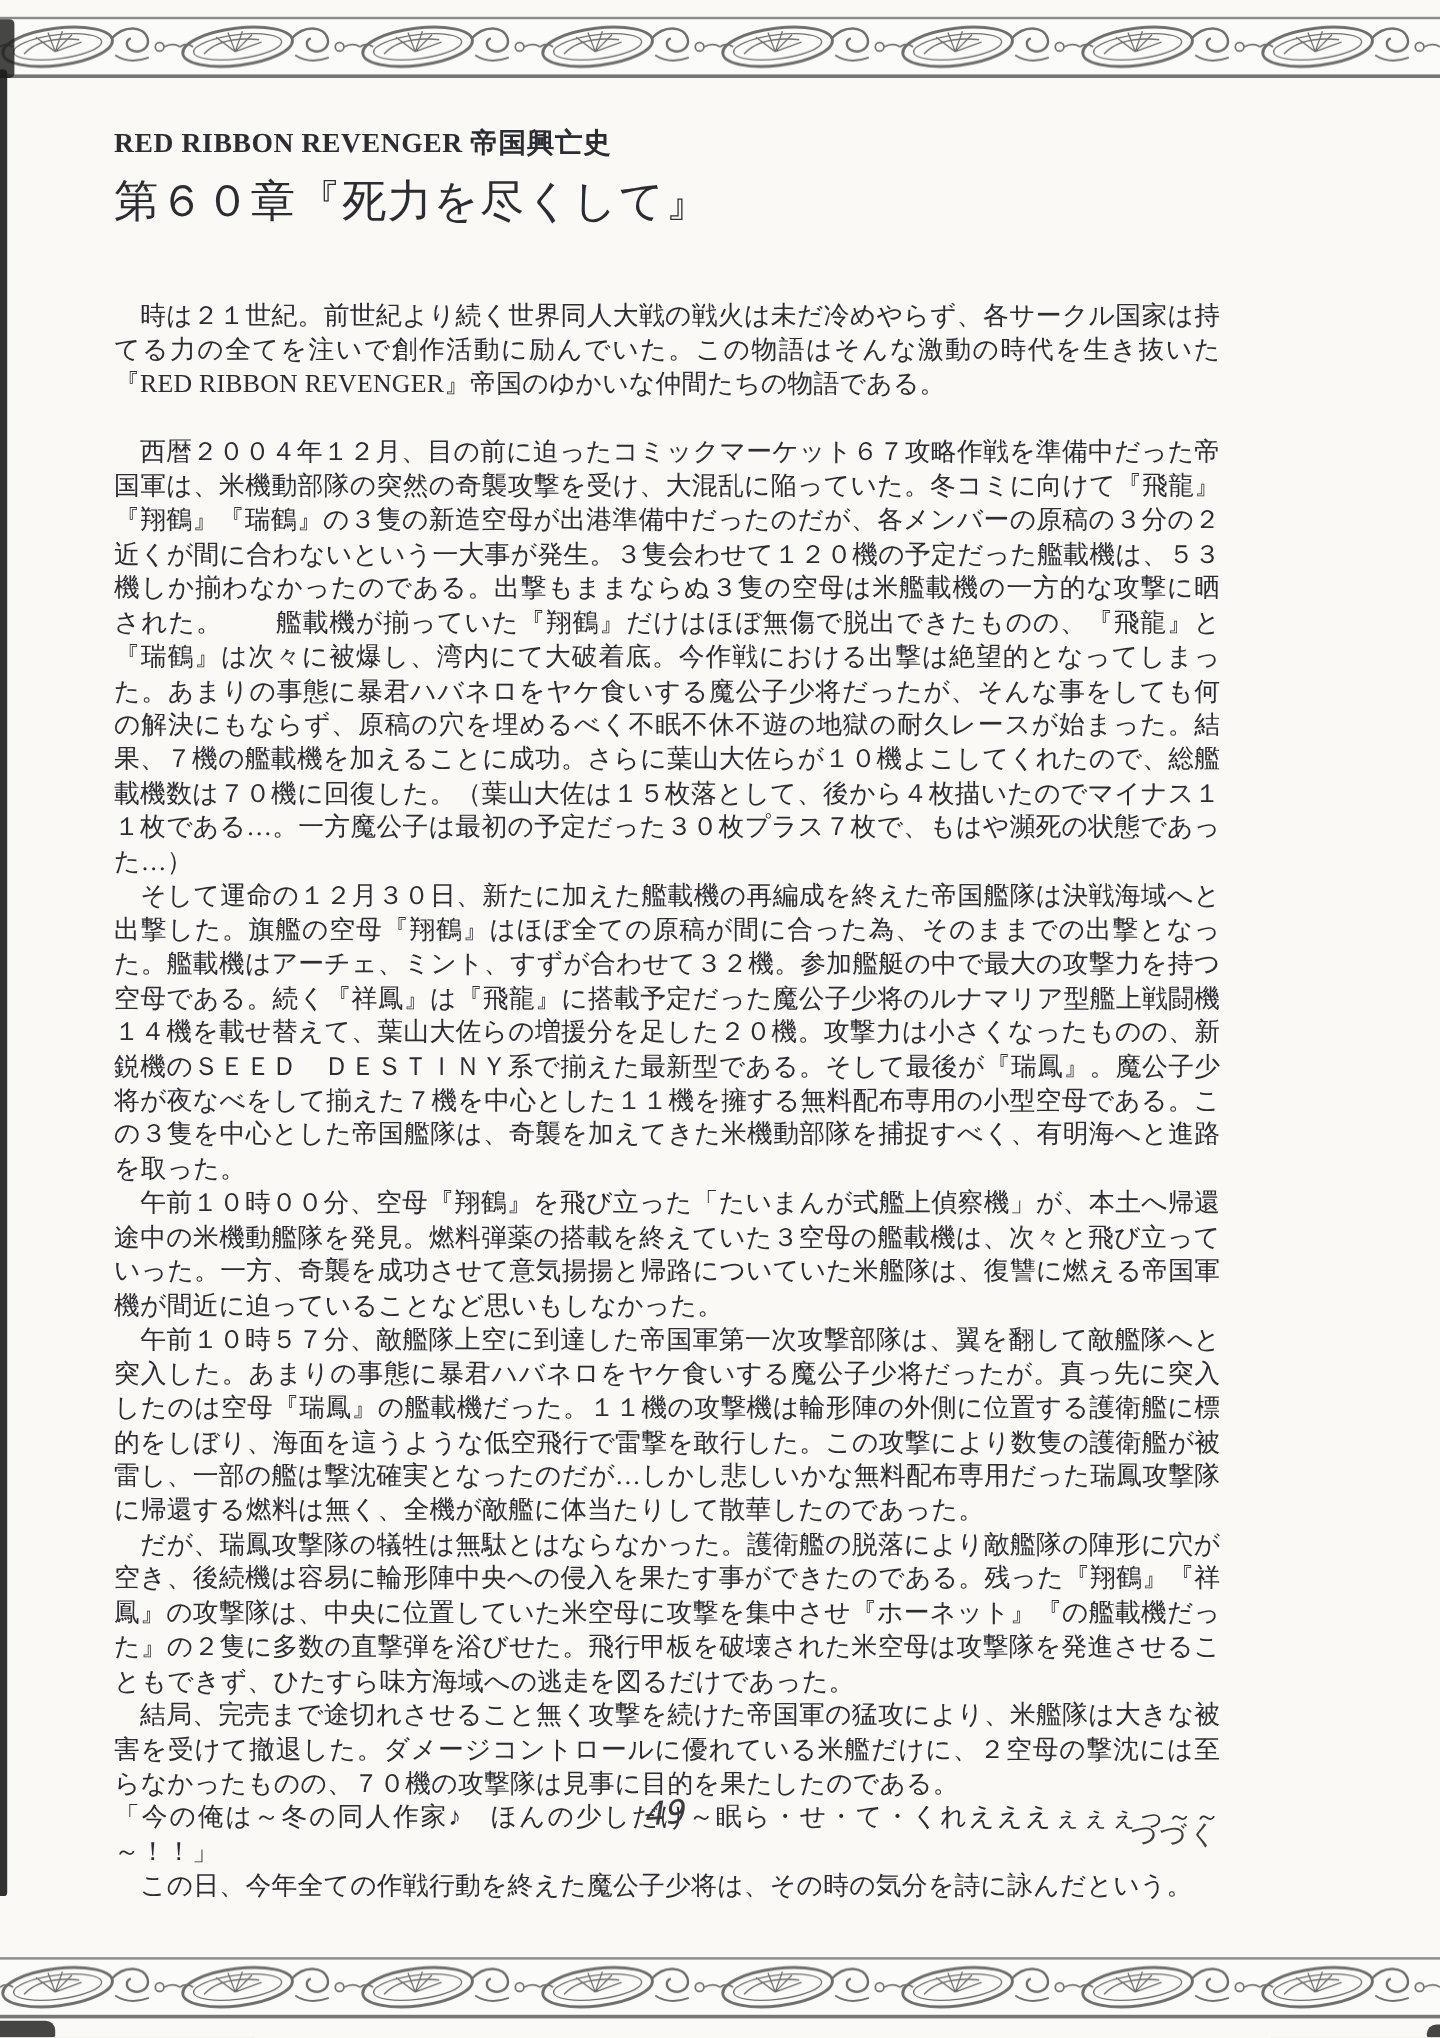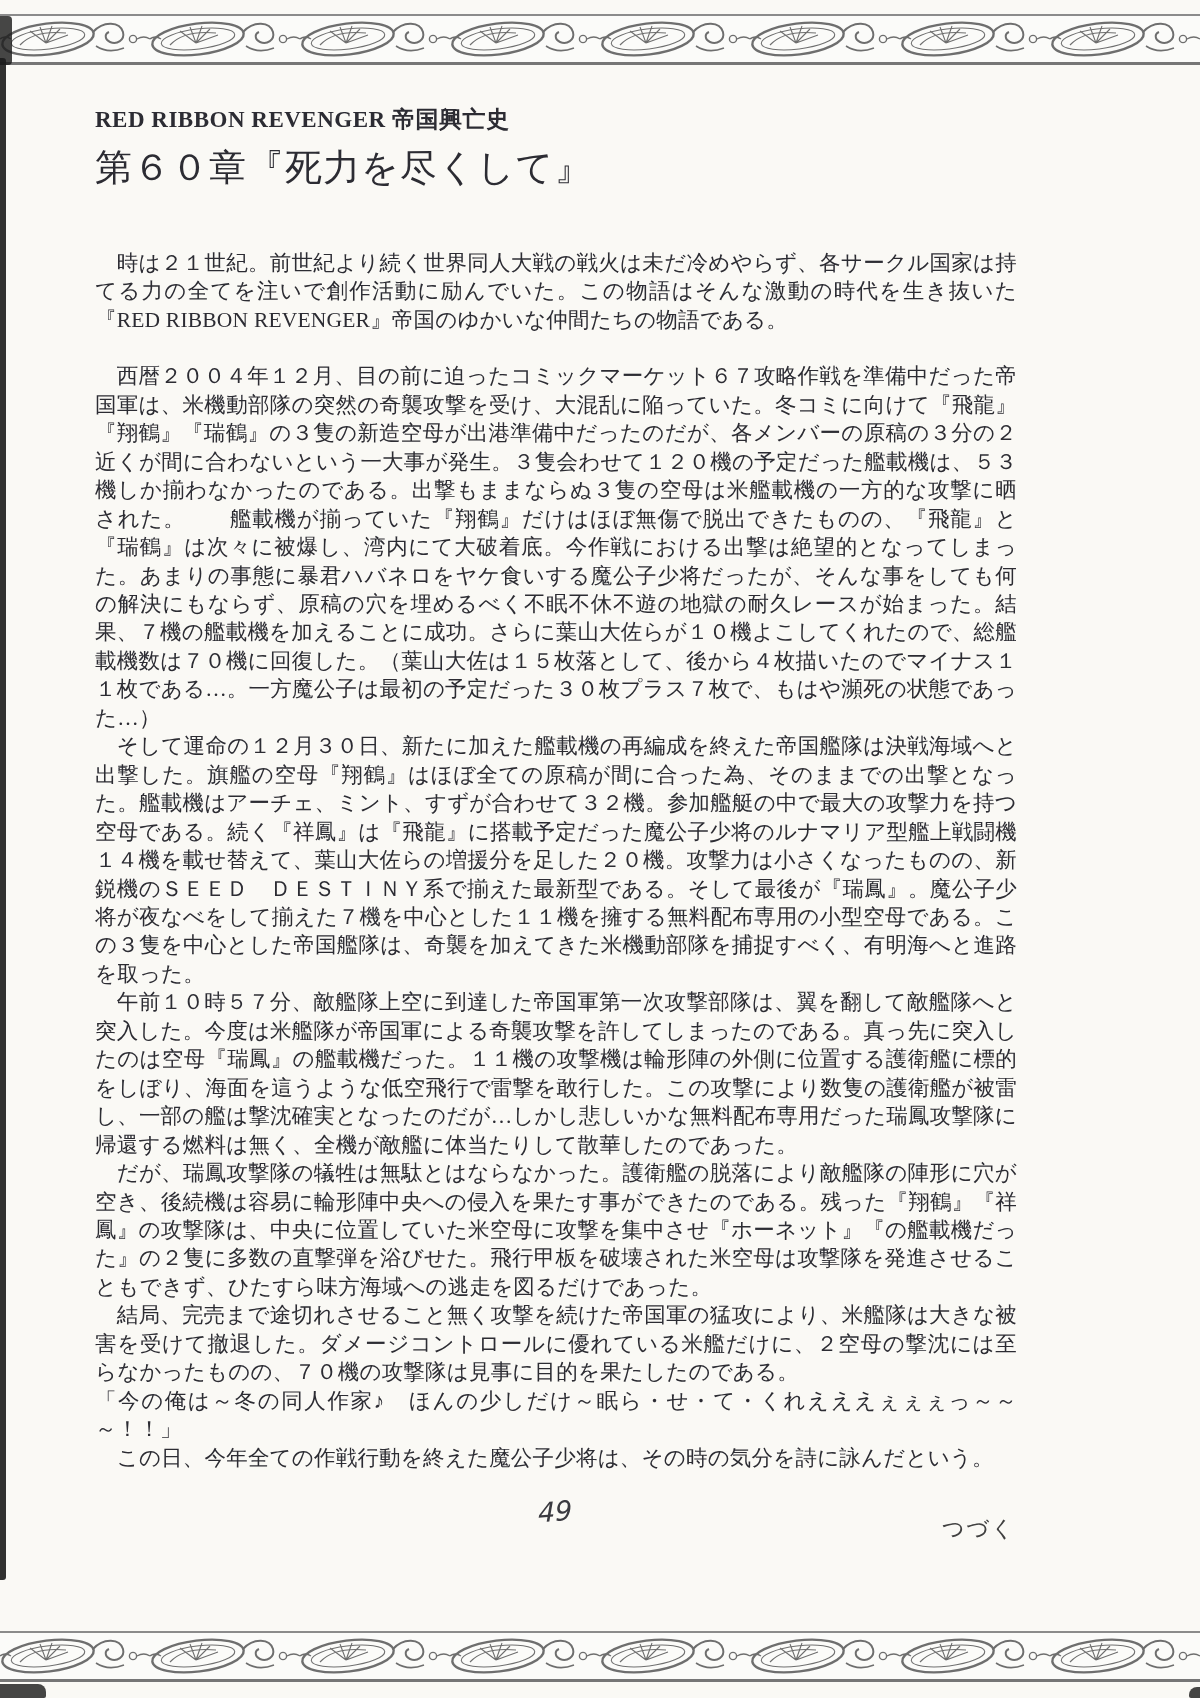--- a/index.html
+++ b/index.html
@@ -103,21 +103,22 @@
   <div class="corner-smudge br"></div>
 
   <div class="content">
     <h2 class="series-title">RED RIBBON REVENGER 帝国興亡史</h2>
     <h1 class="chapter-title">第６０章『死力を尽くして』</h1>
 
     <div class="body-text">
       <p class="gap-after">　時は２１世紀。前世紀より続く世界同人大戦の戦火は未だ冷めやらず、各サークル国家は持てる力の全てを注いで創作活動に励んでいた。この物語はそんな激動の時代を生き抜いた『RED RIBBON REVENGER』帝国のゆかいな仲間たちの物語である。</p>
       <p>　西暦２００４年１２月、目の前に迫ったコミックマーケット６７攻略作戦を準備中だった帝国軍は、米機動部隊の突然の奇襲攻撃を受け、大混乱に陥っていた。冬コミに向けて『飛龍』『翔鶴』『瑞鶴』の３隻の新造空母が出港準備中だったのだが、各メンバーの原稿の３分の２近くが間に合わないという一大事が発生。３隻会わせて１２０機の予定だった艦載機は、５３機しか揃わなかったのである。出撃もままならぬ３隻の空母は米艦載機の一方的な攻撃に晒された。　　艦載機が揃っていた『翔鶴』だけはほぼ無傷で脱出できたものの、『飛龍』と『瑞鶴』は次々に被爆し、湾内にて大破着底。今作戦における出撃は絶望的となってしまった。あまりの事態に暴君ハバネロをヤケ食いする魔公子少将だったが、そんな事をしても何の解決にもならず、原稿の穴を埋めるべく不眠不休不遊の地獄の耐久レースが始まった。結果、７機の艦載機を加えることに成功。さらに葉山大佐らが１０機よこしてくれたので、総艦載機数は７０機に回復した。（葉山大佐は１５枚落として、後から４枚描いたのでマイナス１１枚である…。一方魔公子は最初の予定だった３０枚プラス７枚で、もはや瀕死の状態であった…）</p>
       <p>　そして運命の１２月３０日、新たに加えた艦載機の再編成を終えた帝国艦隊は決戦海域へと出撃した。旗艦の空母『翔鶴』はほぼ全ての原稿が間に合った為、そのままでの出撃となった。艦載機はアーチェ、ミント、すずが合わせて３２機。参加艦艇の中で最大の攻撃力を持つ空母である。続く『祥鳳』は『飛龍』に搭載予定だった魔公子少将のルナマリア型艦上戦闘機１４機を載せ替えて、葉山大佐らの増援分を足した２０機。攻撃力は小さくなったものの、新鋭機のＳＥＥＤ　ＤＥＳＴＩＮＹ系で揃えた最新型である。そして最後が『瑞鳳』。魔公子少将が夜なべをして揃えた７機を中心とした１１機を擁する無料配布専用の小型空母である。この３隻を中心とした帝国艦隊は、奇襲を加えてきた米機動部隊を捕捉すべく、有明海へと進路を取った。</p>
-      <p>　午前１０時５７分、敵艦隊上空に到達した帝国軍第一次攻撃部隊は、翼を翻して敵艦隊へと突入した。今度は米艦隊が帝国軍による奇襲攻撃を許してしまったのである。真っ先に突入したのは空母『瑞鳳』の艦載機だった。１１機の攻撃機は輪形陣の外側に位置する護衛艦に標的をしぼり、海面を這うような低空飛行で雷撃を敢行した。この攻撃により数隻の護衛艦が被雷し、一部の艦は撃沈確実となったのだが…しかし悲しいかな無料配布専用だった瑞鳳攻撃隊に帰還する燃料は無く、全機が敵艦に体当たりして散華したのであった。</p>
+      <p>　午前１０時００分、空母『翔鶴』を飛び立った「たいまんが式艦上偵察機」が、本土へ帰還途中の米機動艦隊を発見。燃料弾薬の搭載を終えていた３空母の艦載機は、次々と飛び立っていった。一方、奇襲を成功させて意気揚揚と帰路についていた米艦隊は、復讐に燃える帝国軍機が間近に迫っていることなど思いもしなかった。</p>
+      <p>　午前１０時５７分、敵艦隊上空に到達した帝国軍第一次攻撃部隊は、翼を翻して敵艦隊へと突入した。あまりの事態に暴君ハバネロをヤケ食いする魔公子少将だったが。真っ先に突入したのは空母『瑞鳳』の艦載機だった。１１機の攻撃機は輪形陣の外側に位置する護衛艦に標的をしぼり、海面を這うような低空飛行で雷撃を敢行した。この攻撃により数隻の護衛艦が被雷し、一部の艦は撃沈確実となったのだが…しかし悲しいかな無料配布専用だった瑞鳳攻撃隊に帰還する燃料は無く、全機が敵艦に体当たりして散華したのであった。</p>
       <p>　だが、瑞鳳攻撃隊の犠牲は無駄とはならなかった。護衛艦の脱落により敵艦隊の陣形に穴が空き、後続機は容易に輪形陣中央への侵入を果たす事ができたのである。残った『翔鶴』『祥鳳』の攻撃隊は、中央に位置していた米空母に攻撃を集中させ『ホーネット』『の艦載機だった』の２隻に多数の直撃弾を浴びせた。飛行甲板を破壊された米空母は攻撃隊を発進させることもできず、ひたすら味方海域への逃走を図るだけであった。</p>
       <p>　結局、完売まで途切れさせること無く攻撃を続けた帝国軍の猛攻により、米艦隊は大きな被害を受けて撤退した。ダメージコントロールに優れている米艦だけに、２空母の撃沈には至らなかったものの、７０機の攻撃隊は見事に目的を果たしたのである。</p>
       <p>「今の俺は～冬の同人作家♪　ほんの少しだけ～眠ら・せ・て・くれえええぇぇぇっ～～～！！」</p>
       <p>　この日、今年全ての作戦行動を終えた魔公子少将は、その時の気分を詩に詠んだという。</p>
     </div>
   </div>
 
   <div class="page-number">49</div>
   <div class="continued">つづく</div>
 

